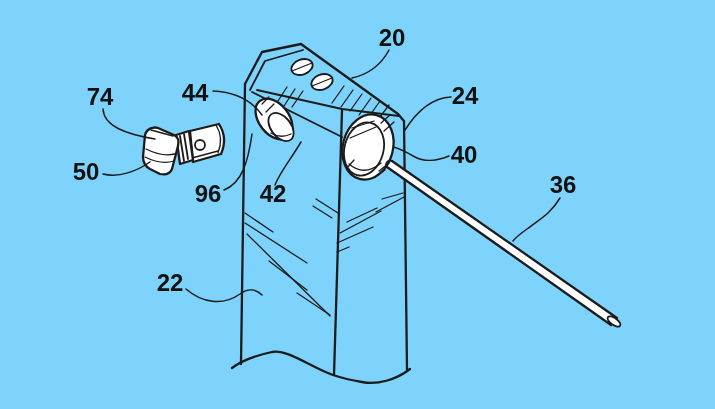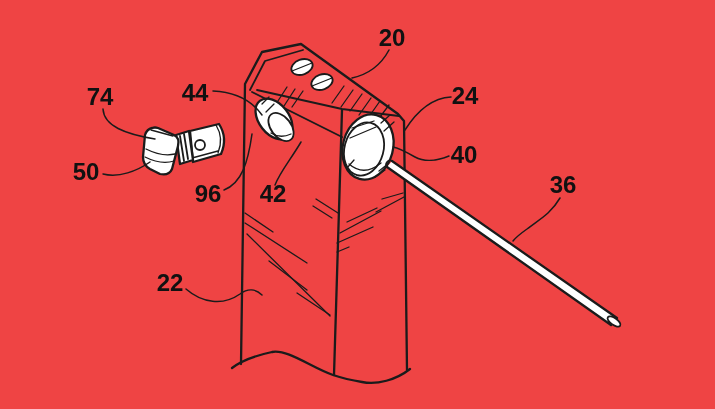--- a/index.html
+++ b/index.html
@@ -1,18 +1,18 @@
 <!DOCTYPE html>
 <html><head>
 <meta charset="utf-8">
 <style>
   html,body{margin:0;padding:0;background:#e8e8e8;}
   .stage{
     position:relative;width:715px;height:409px;margin:0 auto;
-    background:#ef4444;overflow:hidden;
+    background:#7dd3fc;overflow:hidden;
     font-family:"Liberation Sans", sans-serif;
   }
   svg{display:block;}
   .ref-label{
     font-family:"Liberation Sans","DejaVu Sans",sans-serif;
     font-weight:bold;font-size:24px;fill:#111;
   }
   .ink{stroke:#1b1b1b;fill:none;stroke-linecap:round;stroke-linejoin:round;}
   .w-main{stroke-width:2.3px;}
   .w-med{stroke-width:1.8px;}

